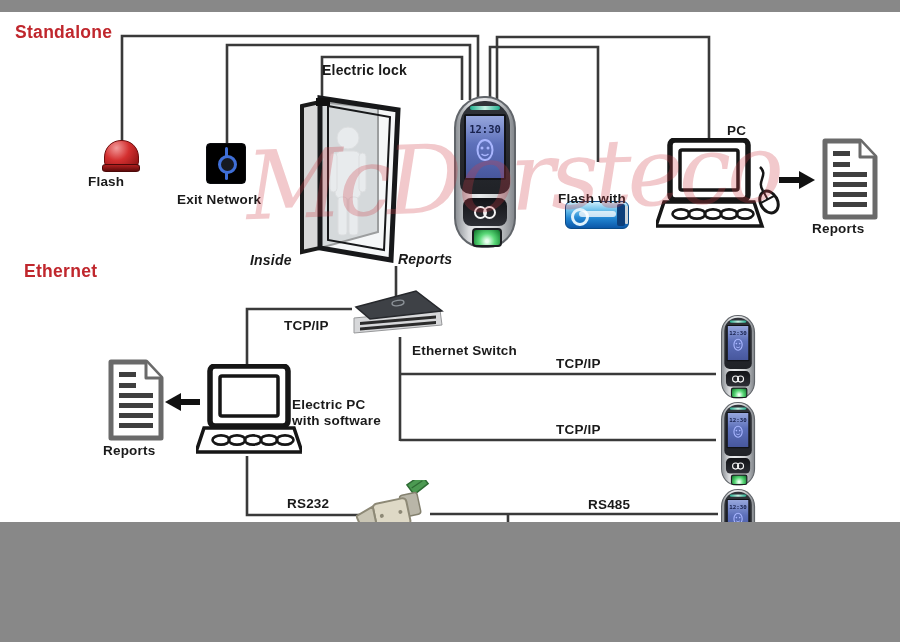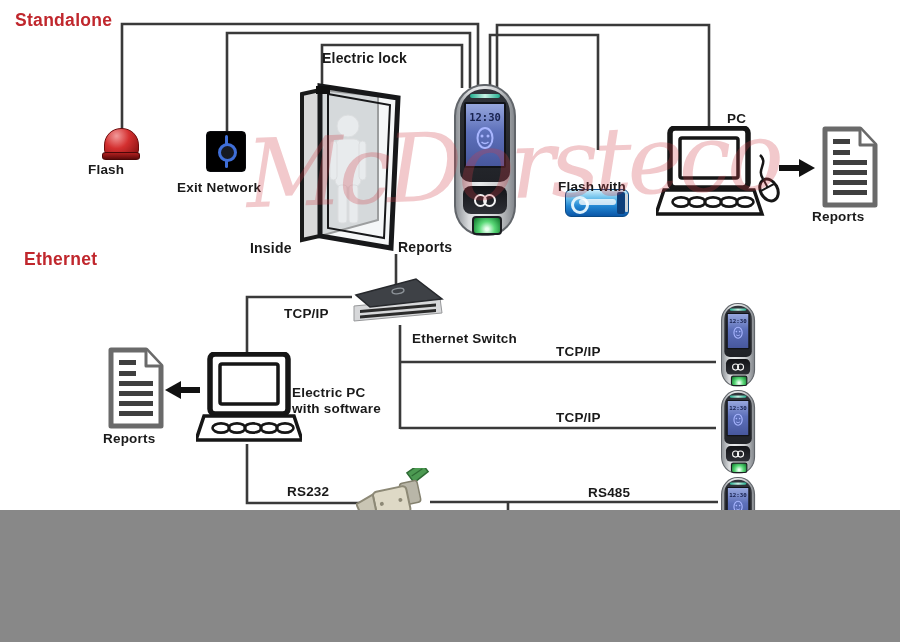--- a/index.html
+++ b/index.html
@@ -1,29 +1,29 @@
 <!DOCTYPE html>
 <html><head>
 <meta charset="utf-8">
 <style>
   html,body{margin:0;padding:0;background:#888;}
   .stage{
     position:relative;width:900px;height:510px;background:#ffffff;
-    overflow:hidden;font-family:"Liberation Sans",sans-serif;margin:0 auto;
+    overflow:hidden;font-family:"Liberation Sans",sans-serif;margin:12px auto;
   }
   svg{display:block;}
   .wires{position:absolute;left:0;top:0;z-index:1;}
   .icon{position:absolute;z-index:10;}
   .lbl{
     position:absolute;z-index:20;font-weight:bold;font-size:13.5px;
     color:var(--label, #1a1a1a);white-space:nowrap;letter-spacing:.2px;
   }
   .lbl.center{}
   .heading{font-size:17.5px;color:var(--heading,#c0272d);letter-spacing:.3px;}
-  .ital{font-size:14px;}
+  .ital{font-style:italic;font-size:14px;}
   .small-cap{font-size:14px;}
 
   
   .watermark{
     position:absolute;left:246px;top:110px;z-index:60;pointer-events:none;
     font-family:"DejaVu Serif",serif;font-style:italic;font-weight:400;
     font-size:95px;letter-spacing:-5px;color:var(--wm, rgba(205,60,70,.5));
     opacity:.55;transform:rotate(-2deg);
   }
 

